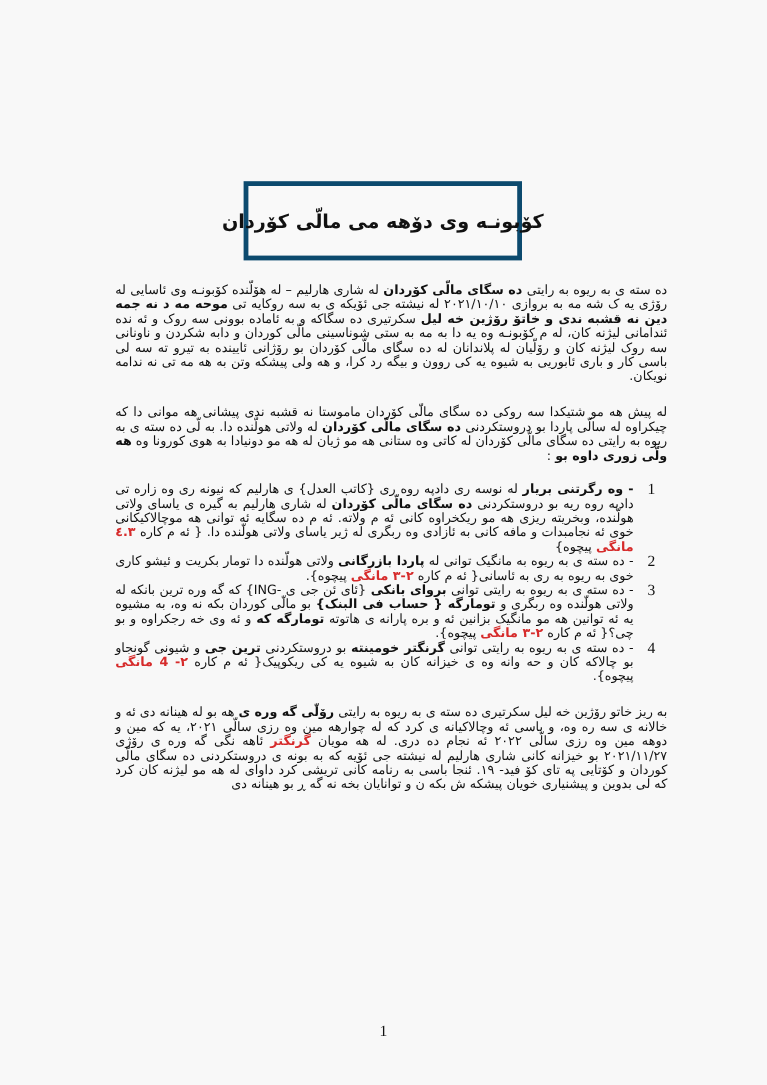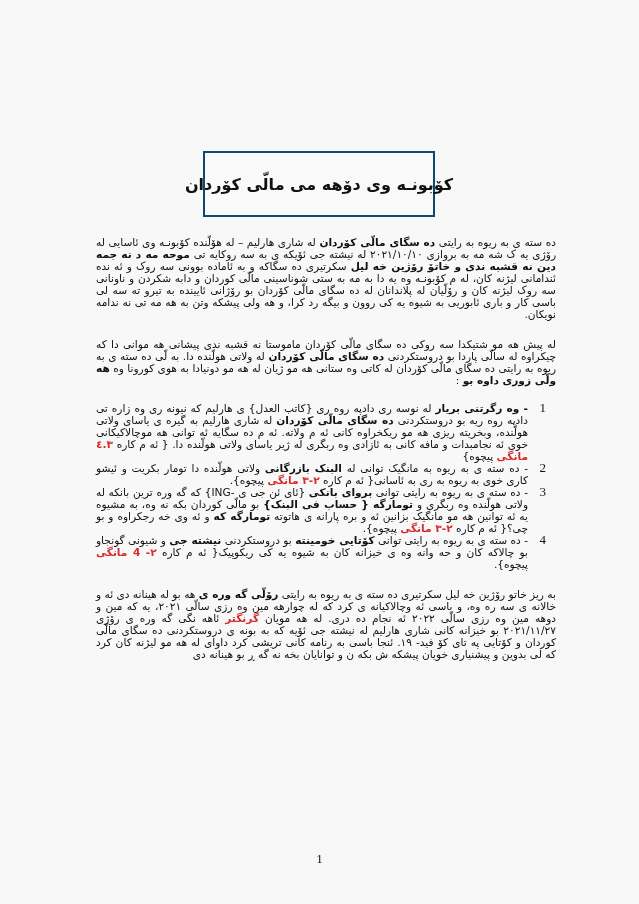--- a/index.html
+++ b/index.html
@@ -3,21 +3,21 @@
 <meta charset="utf-8">
 <style>
   html, body { margin:0; padding:0; }
   body {
     width:639px; height:904px; background:#f7f7f7; overflow:hidden;
     font-family:"DejaVu Sans", sans-serif; color:#111;
   }
   .page { position:relative; width:639px; height:904px; background:#f8f8f8; }
   .title-box {
     position:absolute; left:203px; top:151px; width:232px; height:66px;
-    border:2px solid #0c4a6e; background:#f9f9f9; box-sizing:border-box;
+    border:4px solid #0c4a6e; background:#f9f9f9; box-sizing:border-box;
     display:flex; flex-direction:column; align-items:center; justify-content:center;
     direction:rtl;
   }
   .title-box div { font-weight:bold; font-size:16px; line-height:21px; white-space:nowrap; }
   .body {
     position:absolute; left:96px; top:236px; width:460px;
     direction:rtl; text-align:justify; font-size:10.6px; line-height:12px;
   }
   .body p { margin:0 0 18px 0; }
   .body b { font-weight:bold; }
@@ -45,23 +45,23 @@
     <p>
       <span>دە ستە ی بە ریوە بە رایتی </span><b>دە سگای مالّی کۆردان</b><span> لە شاری هارلیم – لە هۆلّندە کۆبونـە وی ئاسایی لە رۆژی یە ک شە مە بە بروازی ٢٠٢١/١٠/١٠ لە نیشتە جی ئۆیکە ی بە سە روکایە تی </span><b>موحە مە د نە جمە دین نە قشبە ندی و خاتۆ رۆژین خە لیل</b><span> سکرتیری دە سگاکە و بە ئاماده بوونی سە روک و ئە ندە ئندامانی لیژنە کان، لە م کۆبونـە وە یە دا بە مە بە ستی شوناسینی مالّی کوردان و دابە شکردن و ناونانی سە روک لیژنە کان و رۆلّیان لە پلاندانان لە دە سگای مالّی کۆردان بو رۆژانی ئاییندە بە تیرو تە سە لی باسی کار و باری ئابوریی بە شیوە یە کی روون و بیگە رد کرا، و هە ولی پیشکە وتن بە هە مە تی نە ندامە نویکان.</span>
     </p>
 
     <p style="margin-bottom:16px">
       <span>لە پیش هە مو شتیکدا سە روکی دە سگای مالّی کۆردان ماموستا نە قشبە ندی پیشانی هە موانی دا کە چیکراوە لە سالّی پاردا بو دروستکردنی </span><b>دە سگای مالّی کۆردان</b><span> لە ولاتی هولّندە دا. بە لّی دە ستە ی بە ریوە بە رایتی دە سگای مالّی کۆردان لە کاتی وە ستانی هە مو ژیان لە هە مو دونیادا بە هوی کورونا وە </span><b>هە ولّی زوری داوە بو</b><span> :</span>
     </p>
 
     <ol class="items" id="items-list">
         <li><span class="num">1</span><b>- وە رگرتنی بریار</b><span> لە نوسە ری دادپە روە ری {کاتب العدل} ی هارلیم کە نیونە ری وە زارە تی دادپە روە ریە بو دروستکردنی </span><b>دە سگای مالّی کۆردان</b><span> لە شاری هارلیم بە گیرە ی یاسای ولاتی هولّندە، وبخریتە ریزی هە مو ریکخراوە کانی ئە م ولاتە. ئە م دە سگایە ئە توانی هە موچالاکیکانی خوی ئە نجامبدات و مافە کانی بە ئازادی وە ربگری لە ژیر یاسای ولاتی هولّندە دا. { ئە م کارە </span><span class="red">٤.٣ مانگی</span><span> پیچوە}</span></li>
-        <li><span class="num">2</span><span>- دە ستە ی بە ریوە بە مانگیک توانی لە </span><b>البنک بازرگانی</b><span> ولاتی هولّندە دا تومار بکریت و ئیشو کاری خوی بە ریوە بە ری بە ئاسانی{ ئە م کارە </span><span class="red">٢-٣ مانگی</span><span> پیچوە}.</span></li>
+        <li><span class="num">2</span><span>- دە ستە ی بە ریوە بە مانگیک توانی لە </span><b>پاردا بازرگانی</b><span> ولاتی هولّندە دا تومار بکریت و ئیشو کاری خوی بە ریوە بە ری بە ئاسانی{ ئە م کارە </span><span class="red">٢-٣ مانگی</span><span> پیچوە}.</span></li>
         <li><span class="num">3</span><span>- دە ستە ی بە ریوە بە رایتی توانی </span><b>بروای بانکی</b><span> {ئای ئن جی ی -ING} کە گە ورە ترین بانکە لە ولاتی هولّندە وە ربگری و </span><b>تومارگە { حساب فی البنک}</b><span> بو مالّی کوردان بکە نە وە، بە مشیوە یە ئە توانین هە مو مانگیک بزانین ئە و برە پارانە ی هاتوتە </span><b>تومارگە کە</b><span> و ئە وی خە رجکراوە و بو چی؟{ ئە م کارە </span><span class="red">٢-٣ مانگی</span><span> پیچوە}.</span></li>
-        <li><span class="num">4</span><span>- دە ستە ی بە ریوە بە رایتی توانی </span><b>کۆتایی خومینتە</b><span> بو دروستکردنی </span><b>نیشتە جی</b><span> و شیونی گونجاو بو چالاکە کان و حە وانە وە ی خیزانە کان  بە شیوە یە کی ریکوپیک{ ئە م کارە </span><span class="red">٢- 4 مانگی</span><span> پیچوە}.</span></li>
+        <li><span class="num">4</span><span>- دە ستە ی بە ریوە بە رایتی توانی </span><b>گرنگتر خومینتە</b><span> بو دروستکردنی </span><b>ترین جی</b><span> و شیونی گونجاو بو چالاکە کان و حە وانە وە ی خیزانە کان  بە شیوە یە کی ریکوپیک{ ئە م کارە </span><span class="red">٢- 4 مانگی</span><span> پیچوە}.</span></li>
       </ol>
 
     <p>
       <span>بە ریز خاتو رۆژین خە لیل سکرتیری دە ستە ی بە ریوە بە رایتی </span><b>رۆلّی گە ورە ی</b><span> هە بو لە هینانە دی ئە و خالانە ی سە رە وە، و باسی ئە وچالاکیانە ی کرد کە لە چوارهە مین وە رزی سالّی ٢٠٢١، یە کە مین و دوهە مین وە رزی سالّی ٢٠٢٢ ئە نجام دە دری. لە هە مویان </span><span class="red">گرنگتر</span><span> ئاهە نگی گە ورە ی رۆژی ٢٠٢١/١١/٢٧ بو خیزانە کانی شاری هارلیم لە نیشتە جی ئۆیە کە بە بونە ی دروستکردنی دە سگای مالّی کوردان و کۆتایی پە تای کۆ فید- ١٩. ئنجا باسی بە رنامە کانی تریشی کرد داوای لە هە مو لیژنە کان کرد کە لی بدوین و پیشنیاری خویان پیشکە ش بکە ن و توانایان بخە نە گە ڕ بو  هینانە دی</span>
     </p>
   </div>
 
   <div class="page-num">1</div>
 </div>
 

